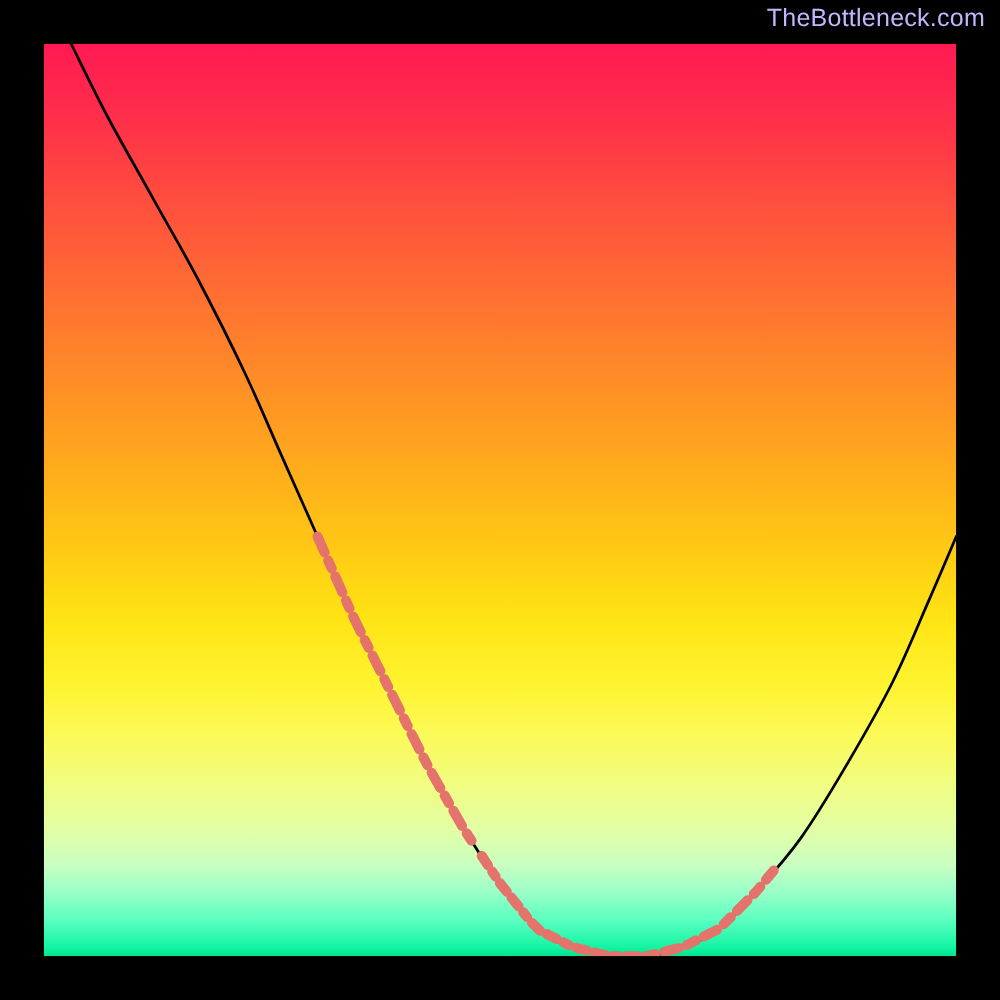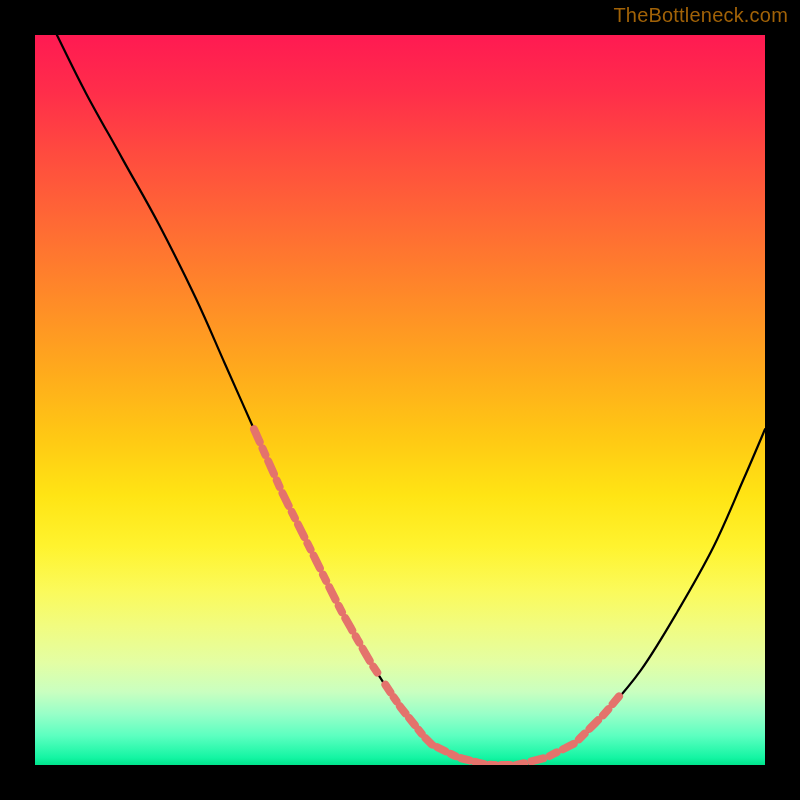--- a/index.html
+++ b/index.html
@@ -58,21 +58,21 @@
     left: 0;
     top: 0;
     width: 730px;
     height: 730px;
     z-index: 5;
   }
   .watermark {
     position: absolute;
     top: 4px;
     right: 12px;
-    color: #a16207;
+    color: #c4b5fd;
     font-size: 20px;
     font-weight: 500;
     letter-spacing: 0.2px;
     z-index: 20;
   }
 </style>
 </head>
 <body>
 
 <div class="frame">

